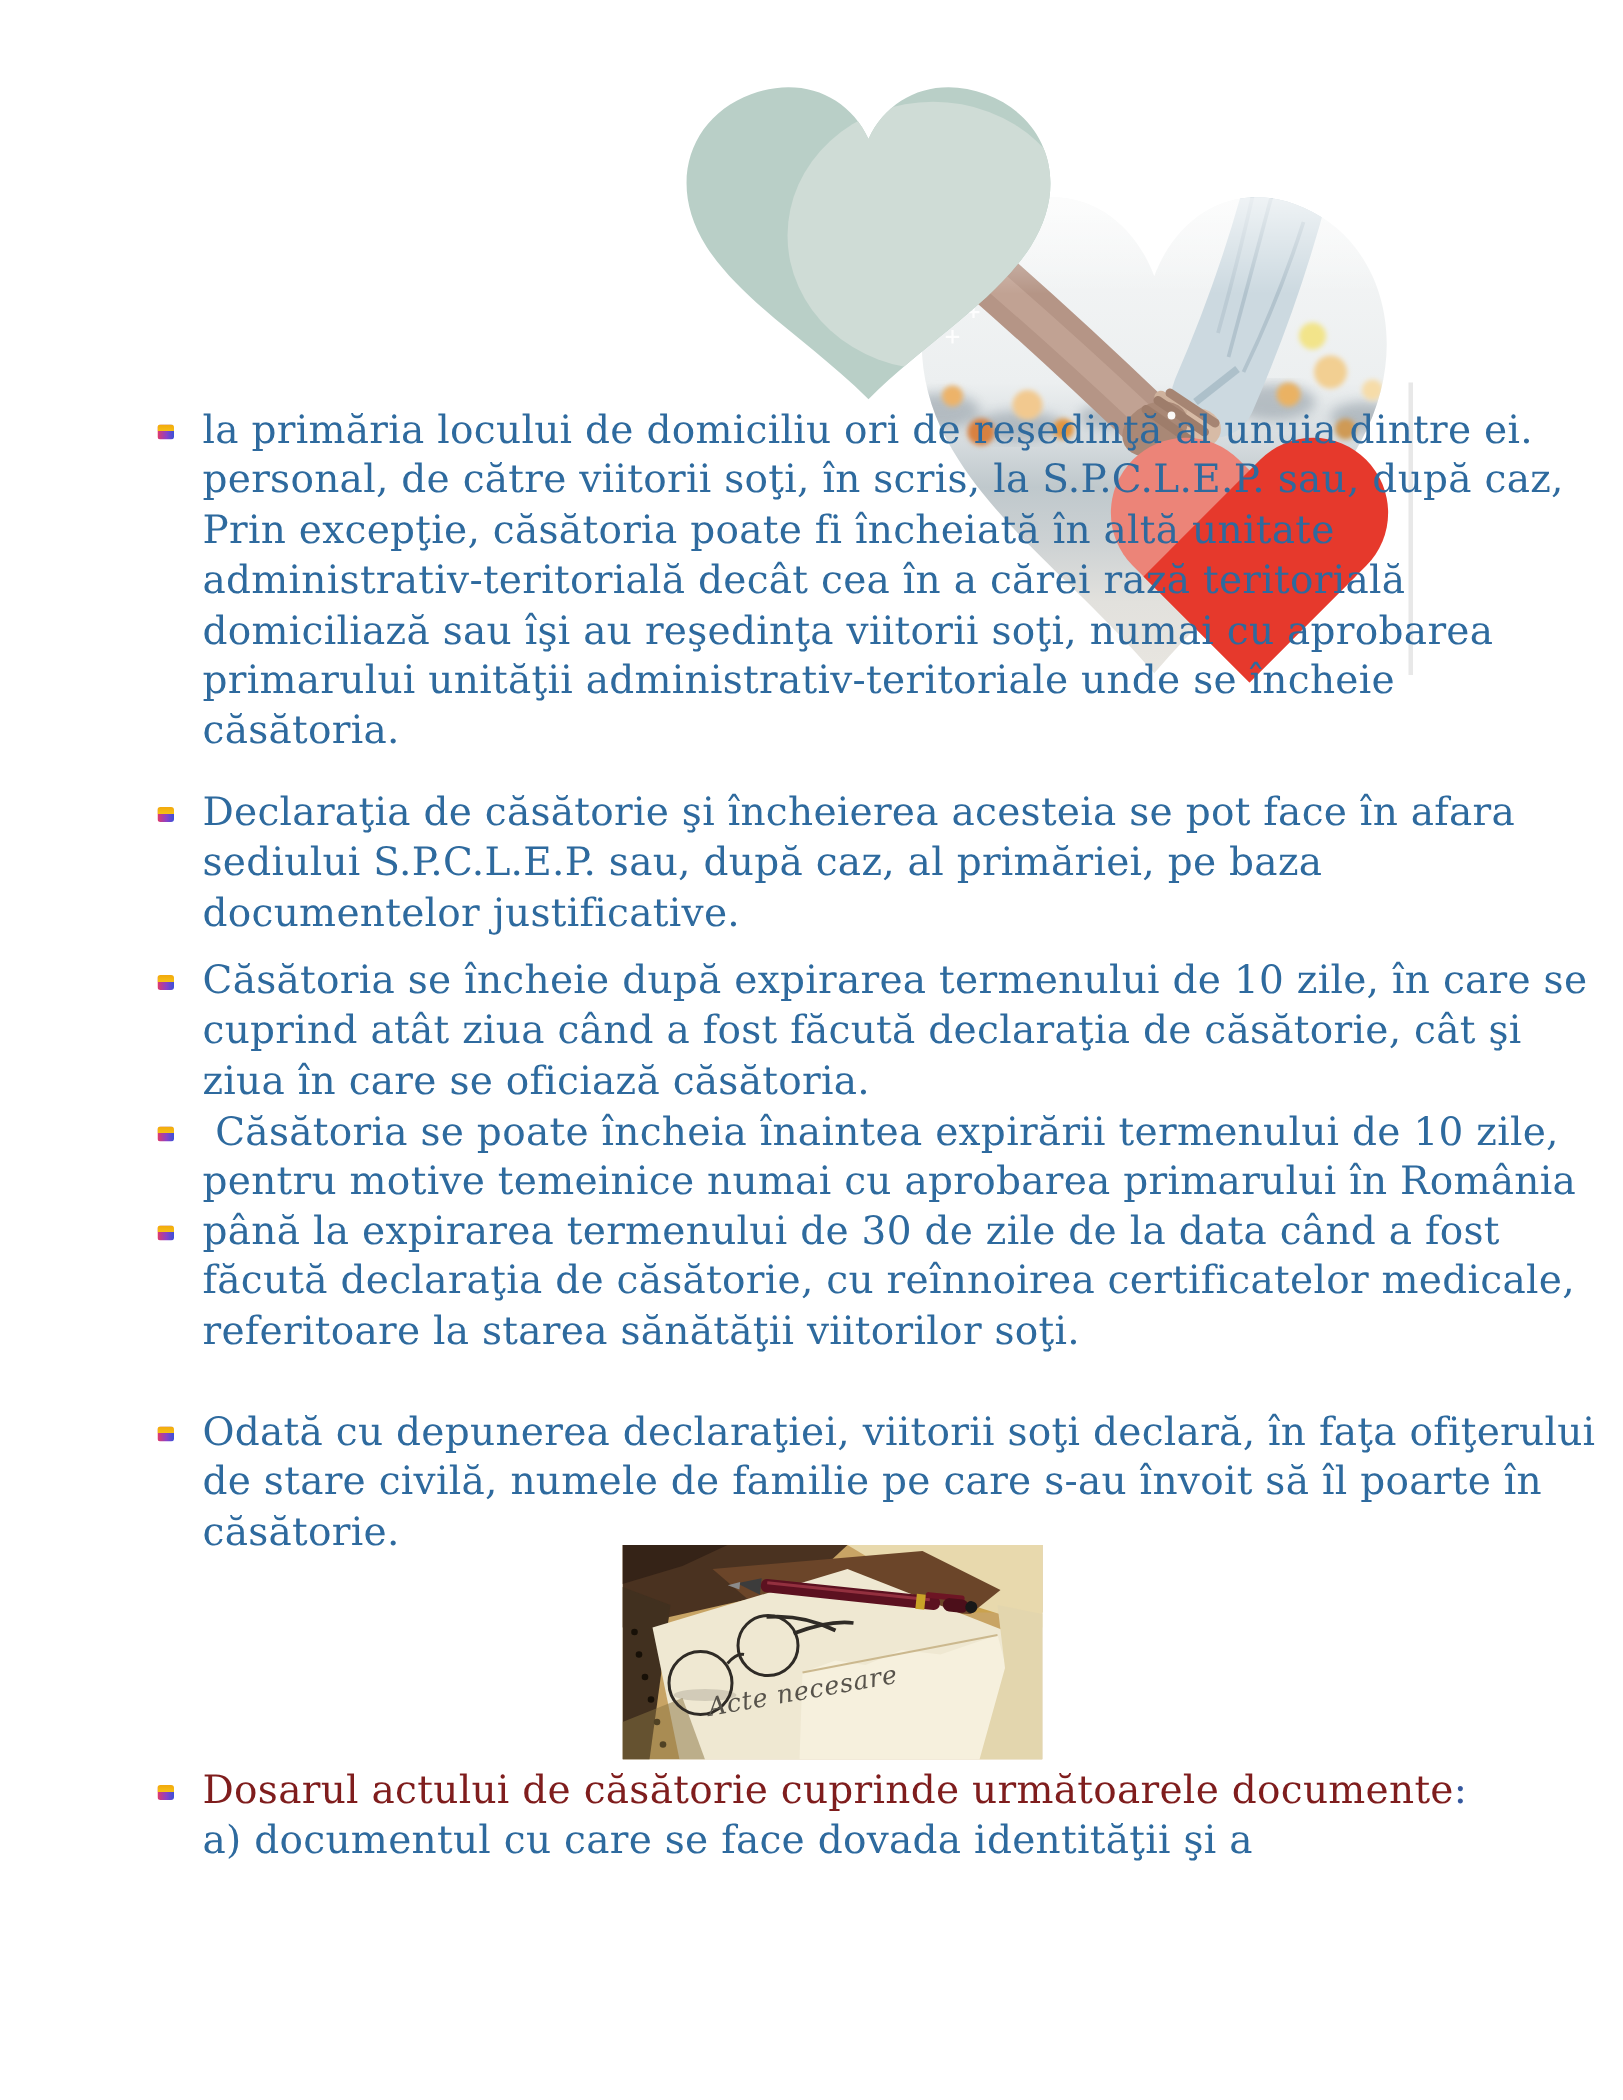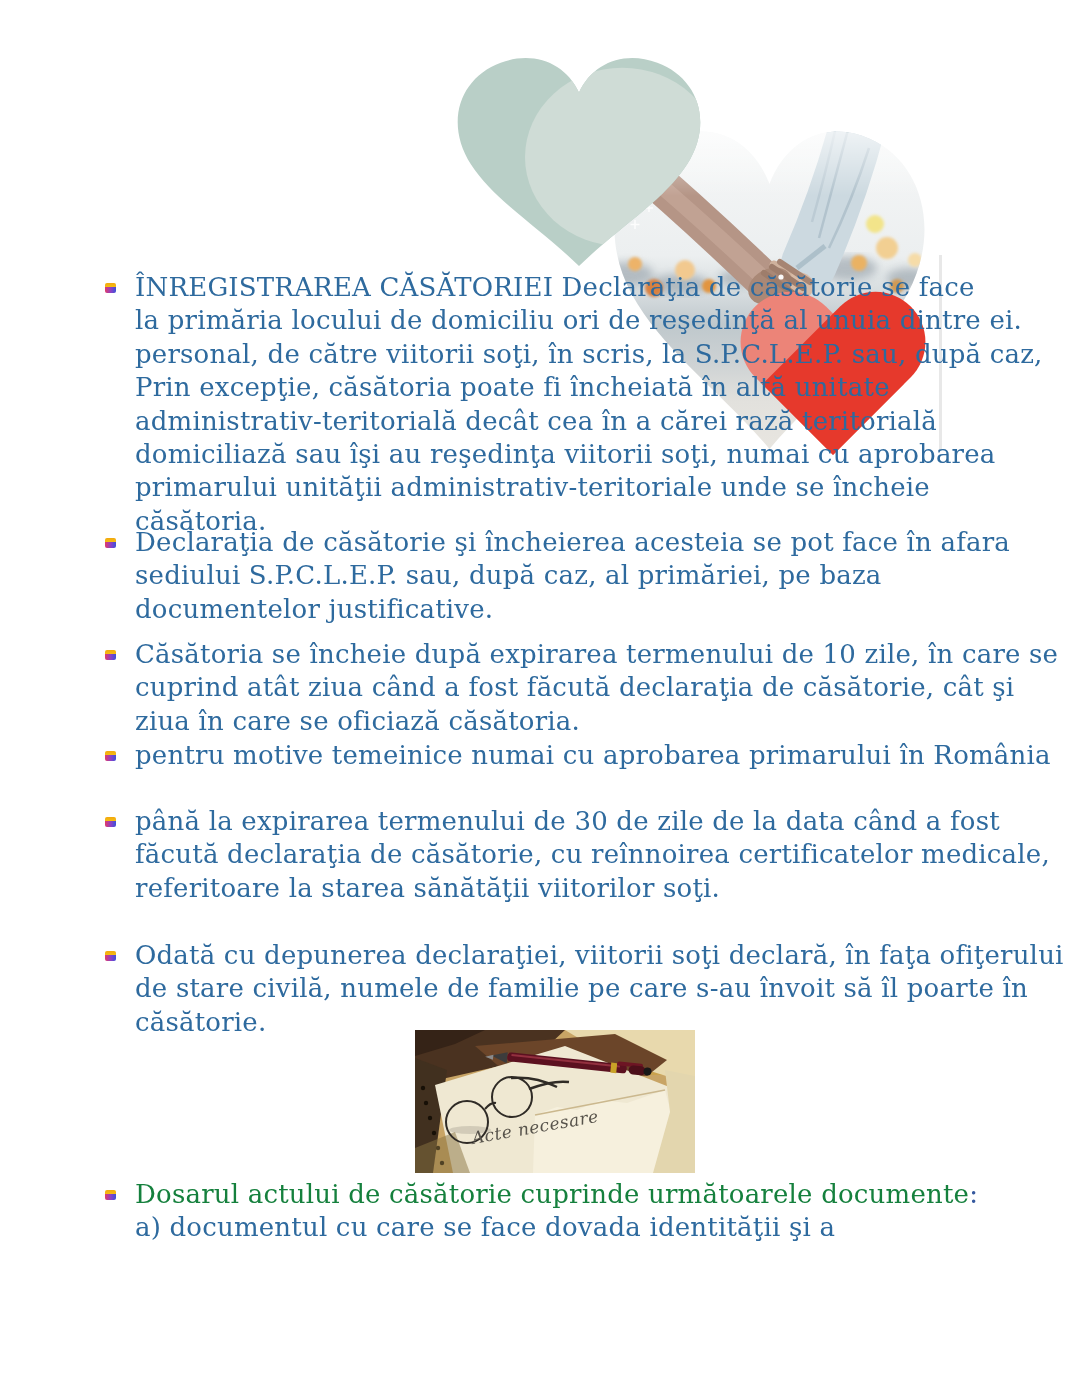--- a/index.html
+++ b/index.html
@@ -19,21 +19,21 @@
   
   .textcol{position:absolute;left:103px;top:0;width:965px;z-index:3;}
   .bullet{position:absolute;left:0;padding-left:32px;}
   .line{white-space:pre;font-size:26px;line-height:33.4px;color:#2e6a9e;letter-spacing:.2px;}
   .bullet-ic{
     position:absolute;left:2px;top:12px;width:11px;height:10px;border-radius:2px;
     background:
       linear-gradient(180deg,#f2a80d 0%,#f6c013 44%,rgba(0,0,0,0) 44%),
       linear-gradient(90deg,#e23a68 0%,#8a41c9 55%,#3b52d6 100%);
   }
-  .red-text{color:#15803d;}
+  .red-text{color:#7f1d1d;}
   .colon{color:#35589e;}
   
   .acte-img{position:absolute;left:415px;top:1030px;width:280px;height:143px;z-index:2;}
 </style>
 </head>
 <body>
 
 <div class="decor">
 
   <svg class="photo-heart" width="345" height="348" viewBox="0 0 345 348">
@@ -178,21 +178,20 @@
     <path d="M96,48 Q120,46 142,57" stroke-width="2.5"></path>
   </g>
 
   <text transform="translate(58,114) rotate(-10)" font-family="DejaVu Serif, Liberation Serif, serif" font-size="17" font-style="italic" fill="#57534b" letter-spacing="0.5">Acte necesare</text>
 </svg>
 
 <div class="textcol">
 
   <div class="bullet" style="top:271px;">
     <span class="bullet-ic"></span>
-    <div class="line">ÎNREGISTRAREA CĂSĂTORIEI Declaraţia de căsătorie se face</div>
     <div class="line">la primăria locului de domiciliu ori de reşedinţă al unuia dintre ei.</div>
     <div class="line">personal, de către viitorii soţi, în scris, la S.P.C.L.E.P. sau, după caz,</div>
     <div class="line">Prin excepţie, căsătoria poate fi încheiată în altă unitate</div>
     <div class="line">administrativ-teritorială decât cea în a cărei rază teritorială</div>
     <div class="line">domiciliază sau îşi au reşedinţa viitorii soţi, numai cu aprobarea</div>
     <div class="line">primarului unităţii administrativ-teritoriale unde se încheie</div>
     <div class="line">căsătoria.</div>
   </div>
 
   <div class="bullet" style="top:526px;">
@@ -204,20 +203,21 @@
 
   <div class="bullet" style="top:638px;">
     <span class="bullet-ic"></span>
     <div class="line">Căsătoria se încheie după expirarea termenului de 10 zile, în care se</div>
     <div class="line">cuprind atât ziua când a fost făcută declaraţia de căsătorie, cât şi</div>
     <div class="line">ziua în care se oficiază căsătoria.</div>
   </div>
 
   <div class="bullet" style="top:739px;">
     <span class="bullet-ic"></span>
+    <div class="line"> Căsătoria se poate încheia înaintea expirării termenului de 10 zile,</div>
     <div class="line">pentru motive temeinice numai cu aprobarea primarului în România</div>
   </div>
 
   <div class="bullet" style="top:805px;">
     <span class="bullet-ic"></span>
     <div class="line">până la expirarea termenului de 30 de zile de la data când a fost</div>
     <div class="line">făcută declaraţia de căsătorie, cu reînnoirea certificatelor medicale,</div>
     <div class="line">referitoare la starea sănătăţii viitorilor soţi.</div>
   </div>
 

